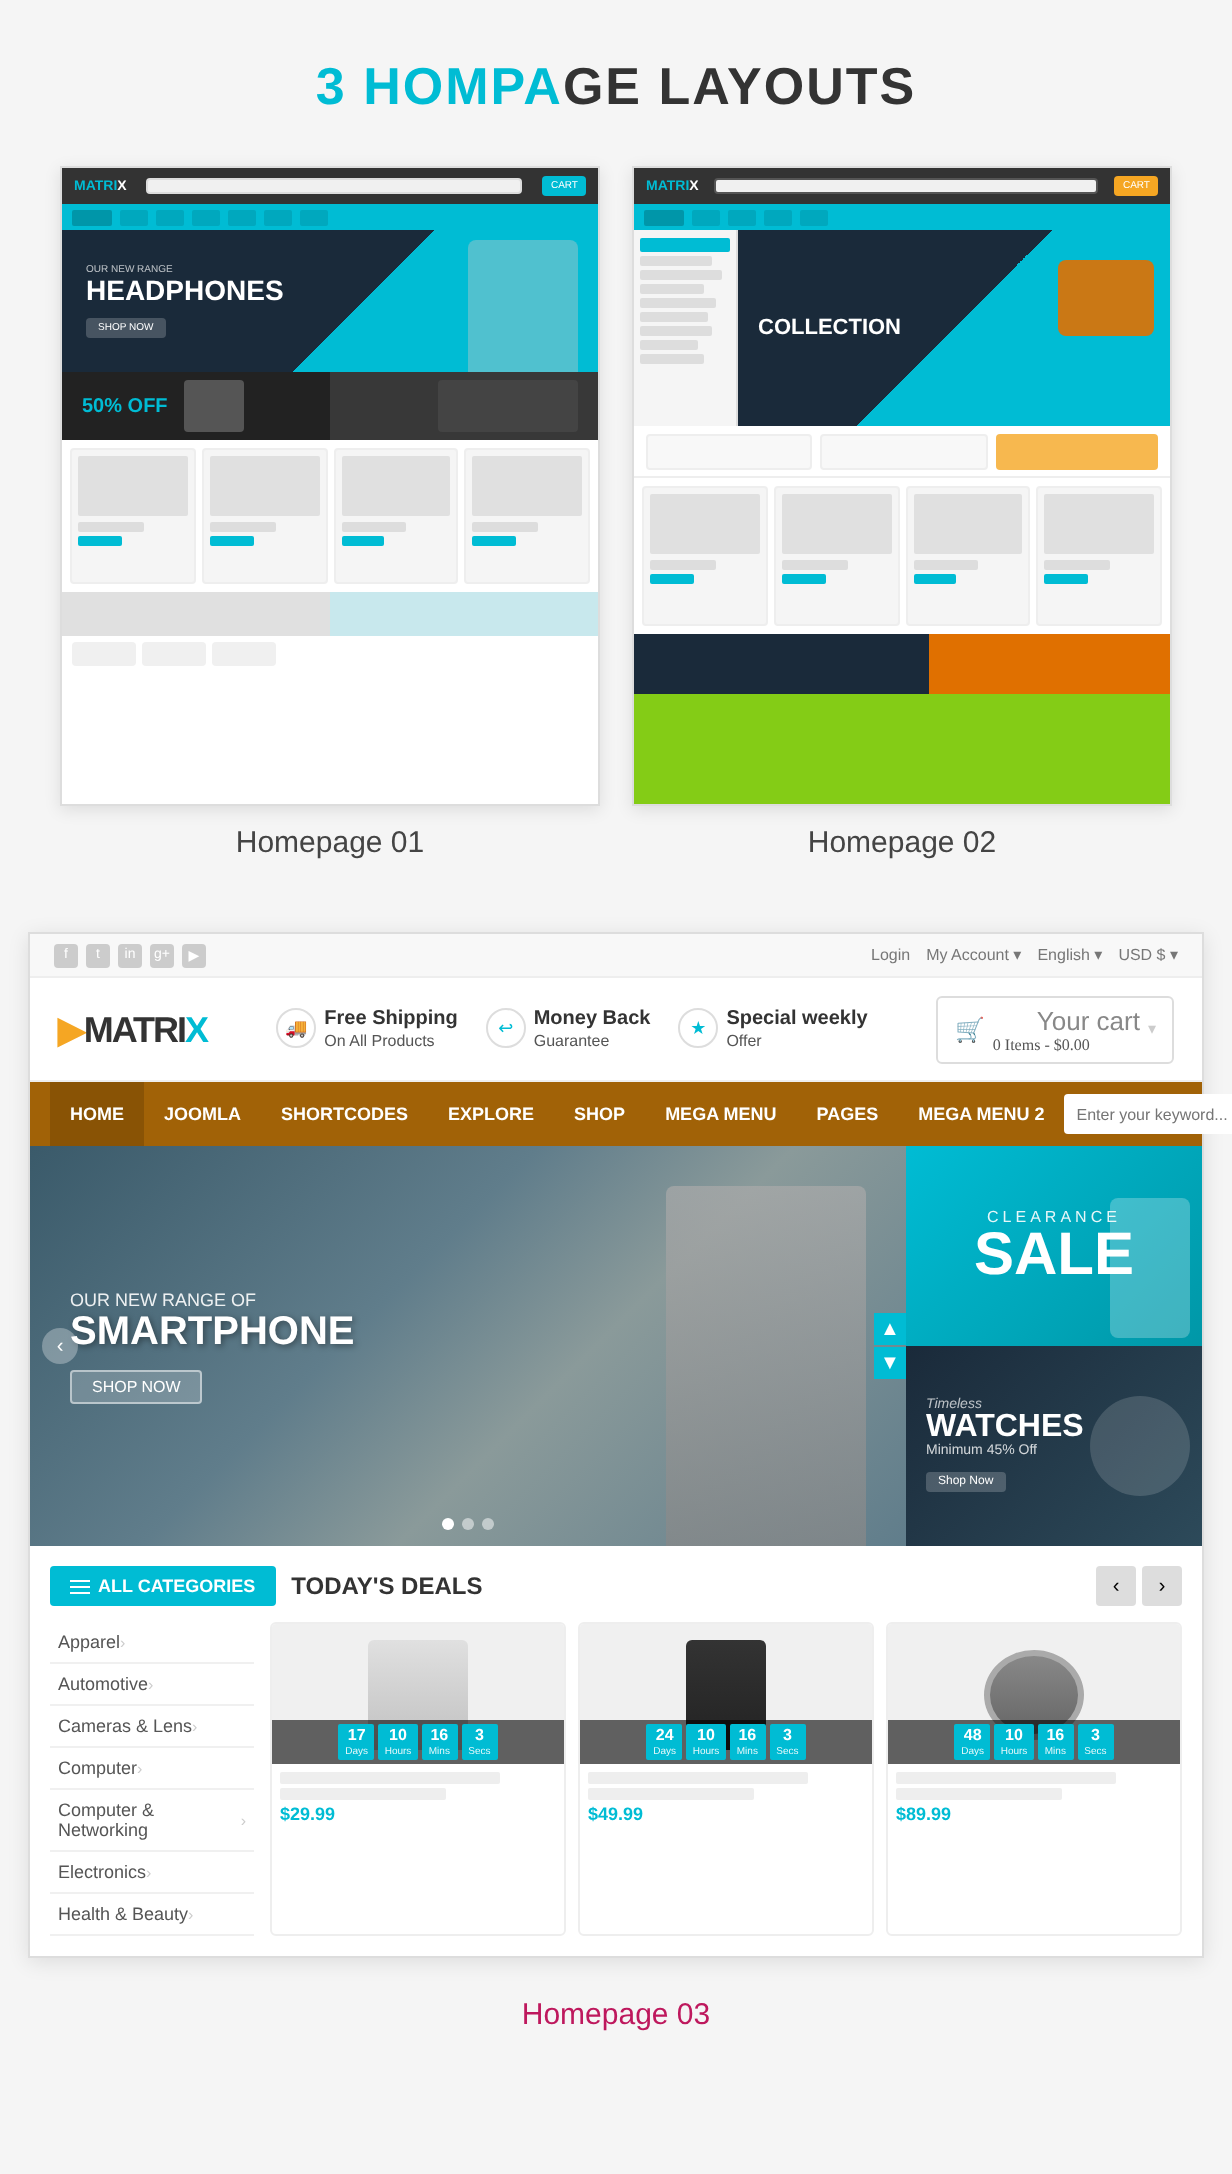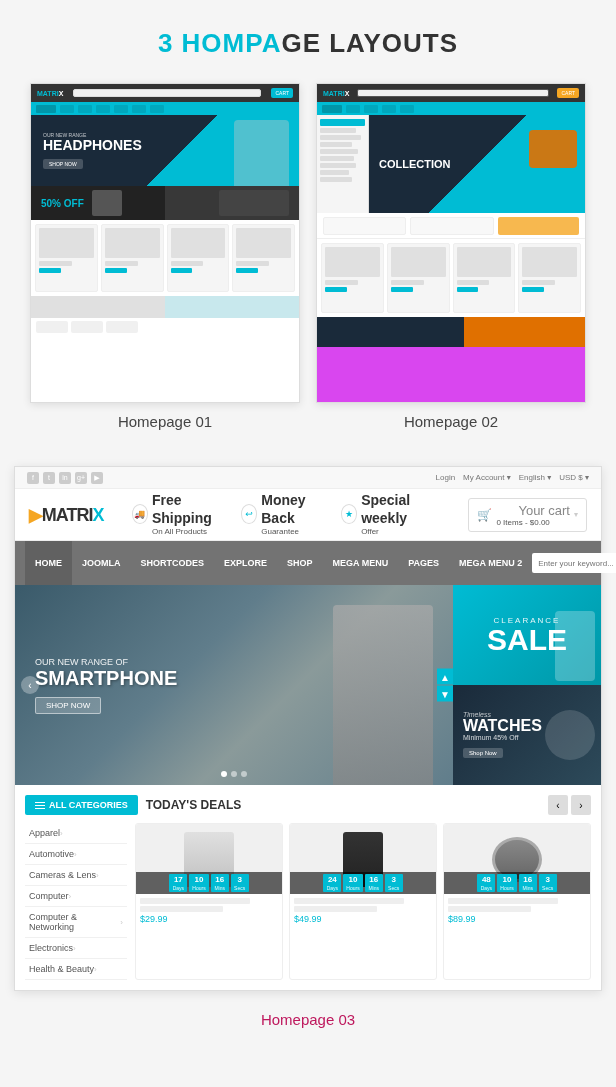--- a/index.html
+++ b/index.html
@@ -60,21 +60,21 @@
     .hp1 { background: #fff; }
     .hp1 .hp-header-bar {
       height: 10px;
       background: #e8e8e8;
       display: flex;
       align-items: center;
       padding: 0 4px;
     }
 
     
-    .hp2 { background: #d946ef; }
+    .hp2 { background: #84cc16; }
 
     
     .section-sep {
       height: 28px;
     }
 
     
     .hp3-container {
       margin: 0 14px 8px;
       border: 1px solid #ddd;
@@ -163,42 +163,42 @@
       font-size: 9px;
       color: #00bcd4;
     }
     .hp3-feat-text {
       font-size: 8px;
       color: #555;
       line-height: 1.3;
     }
     .hp3-feat-text strong {
       display: block;
-      font-size: 14px;
+      font-size: 10px;
       color: #333;
     }
     .hp3-cart {
       display: flex;
       align-items: center;
       gap: 4px;
       border: 1px solid #ddd;
       padding: 4px 8px;
       border-radius: 3px;
       font-size: 8px;
       color: #777;
     }
     .hp3-cart-icon {
       font-size: 12px;
       color: #ccc;
     }
 
     
     .hp3-nav {
-      height: 44px;
-      background: #737373;
+      height: 32px;
+      background: #a16207;
       display: flex;
       align-items: center;
       padding: 0 0 0 10px;
       gap: 0;
     }
     .hp3-nav-item {
       height: 100%;
       display: flex;
       align-items: center;
       padding: 0 10px;
@@ -533,21 +533,21 @@
       padding: 4px;
     }
     .hp3-product-name {
       font-size: 8px;
       color: #333;
       margin-bottom: 2px;
     }
     .hp3-product-price {
       font-size: 9px;
       color: #00bcd4;
-      font-weight: normal;
+      font-weight: bold;
     }
 
     
     .hp3-label {
       text-align: center;
       font-size: 15px;
       color: #be185d;
       font-weight: 500;
       padding: 12px 0 6px;
     }
@@ -777,21 +777,21 @@
         <div class="hp3-feat-text">
           <strong>Special weekly</strong>
           <span>Offer</span>
         </div>
       </div>
     </div>
     <div class="hp3-cart">
       <span class="hp3-cart-icon">🛒</span>
       <div>
         <div style="font-size:13px; color:#888;margin-left:22px;">Your cart</div>
-        <div style="font-size:8px; color:#555;">0 Items - $0.00</div>
+        <div style="font-size:8px; color:#555;font-family:Liberation Serif, serif;">0 Items - $0.00</div>
       </div>
       <span style="font-size:8px; color:#ccc;">▾</span>
     </div>
   </div>
 
   <div class="hp3-nav">
     <div class="hp3-nav-item active">HOME</div>
     <div class="hp3-nav-item">JOOMLA</div>
     <div class="hp3-nav-item">SHORTCODES</div>
     <div class="hp3-nav-item">EXPLORE</div>

